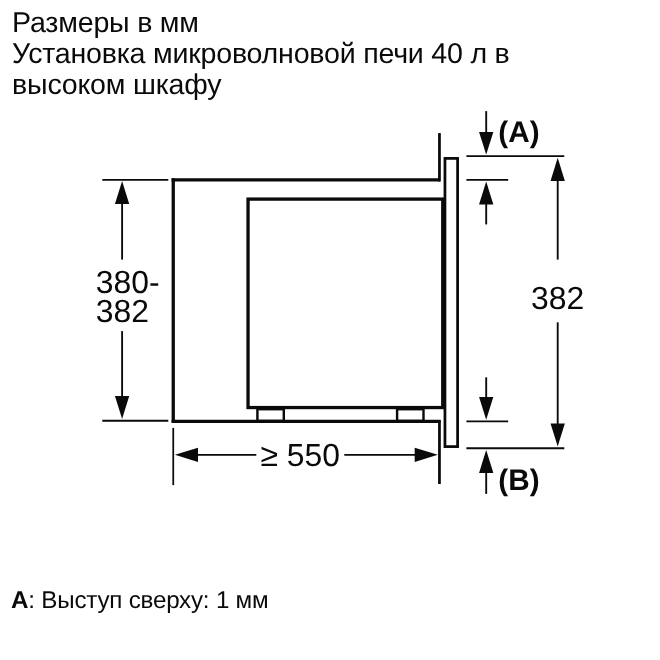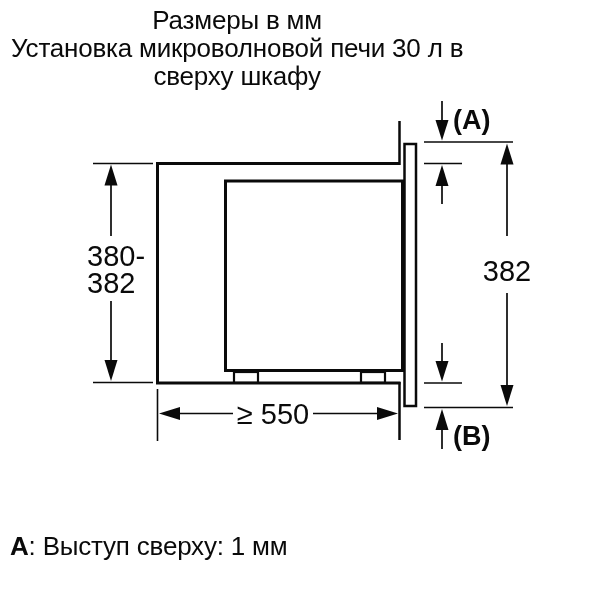--- a/index.html
+++ b/index.html
@@ -17,21 +17,20 @@
     overflow: hidden;
   }
   .title-block {
     position: absolute;
     left: 11px;
     top: 6px;
     font-size: 26px;
     line-height: 28px;
     letter-spacing: -0.2px;
     white-space: nowrap;
-    text-align: center;
   }
   .diagram-svg {
     position: absolute;
     left: 0;
     top: 0;
     width: 600px;
     height: 600px;
   }
   .diagram-svg text {
     font-family: "Liberation Sans", sans-serif;
@@ -41,38 +40,38 @@
     font-size: 29px;
   }
   .gap-label {
     font-size: 27px;
     font-weight: bold;
   }
   .legend-block {
     position: absolute;
     left: 10px;
     top: 531px;
-    font-size: 26px;
+    font-size: 22px;
     line-height: 30px;
     letter-spacing: -0.2px;
     white-space: nowrap;
   }
   .legend-prefix {
     font-weight: bold;
   }
 </style>
 </head>
 <body>
 
 <div class="page">
 
   <div class="title-block">
     <div>Размеры в мм</div>
-    <div>Установка микроволновой печи 30 л в</div>
-    <div>сверху шкафу</div>
+    <div>Установка микроволновой печи 40 л в</div>
+    <div>высоком шкафу</div>
   </div>
 
   <svg class="diagram-svg" viewBox="0 0 600 600" xmlns="http://www.w3.org/2000/svg">
 
     <g stroke="#0a0a0a" fill="none">
       <line x1="156" y1="163.5" x2="400" y2="163.5" stroke-width="3"></line>
       <line x1="157.5" y1="162" x2="157.5" y2="384" stroke-width="3"></line>
       <line x1="156" y1="383" x2="400.5" y2="383" stroke-width="3"></line>
       <line x1="399.5" y1="121" x2="399.5" y2="165" stroke-width="2.5"></line>
       <line x1="399.5" y1="382" x2="399.5" y2="440" stroke-width="2.5"></line>

